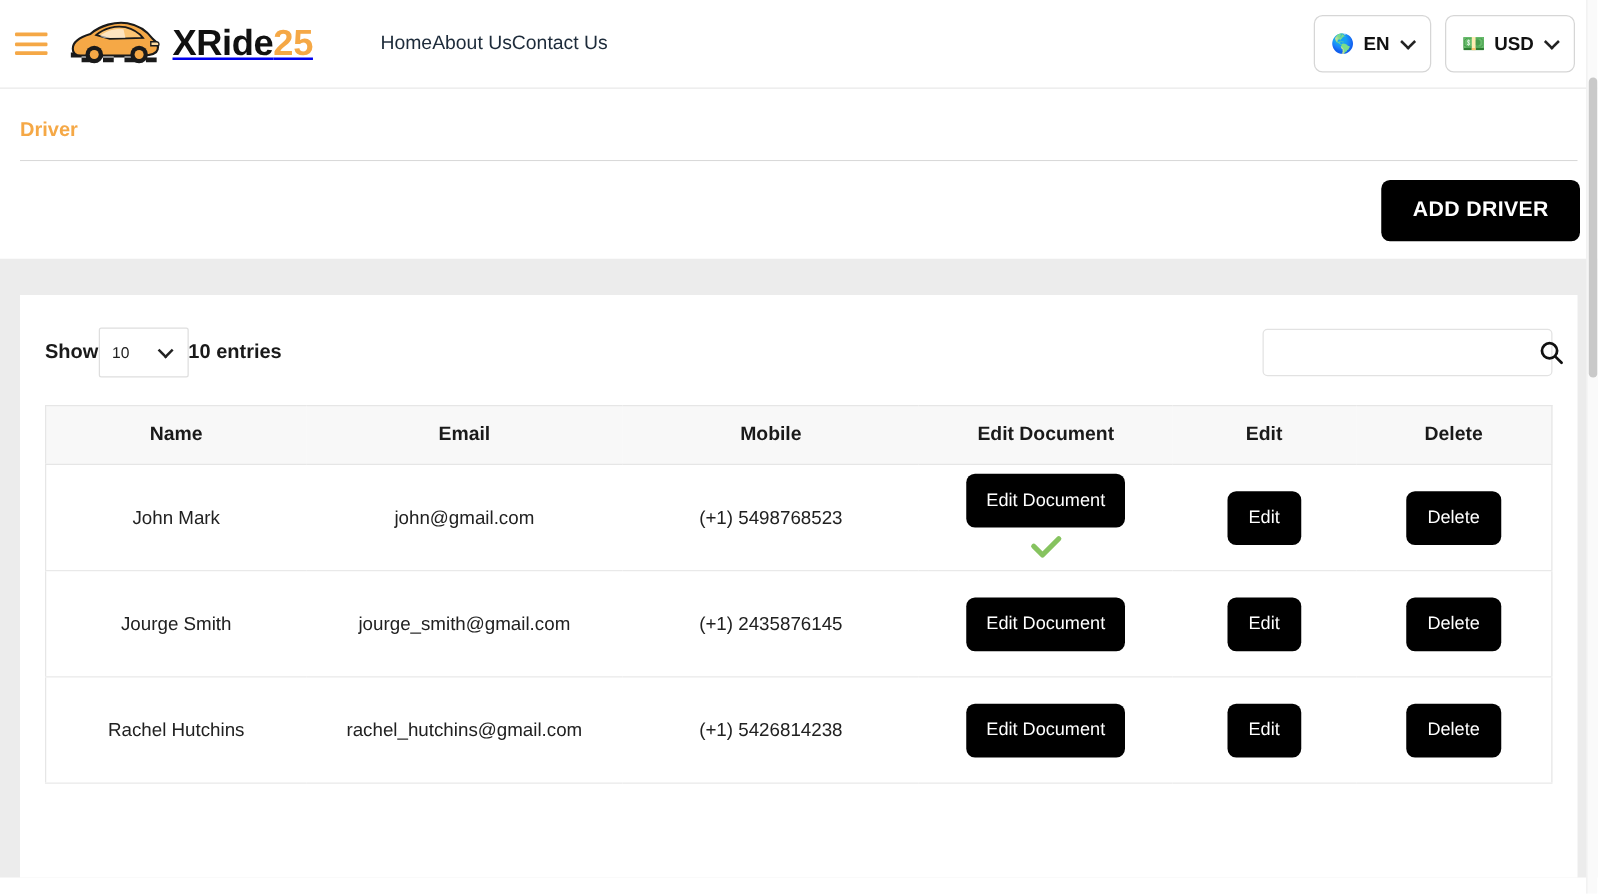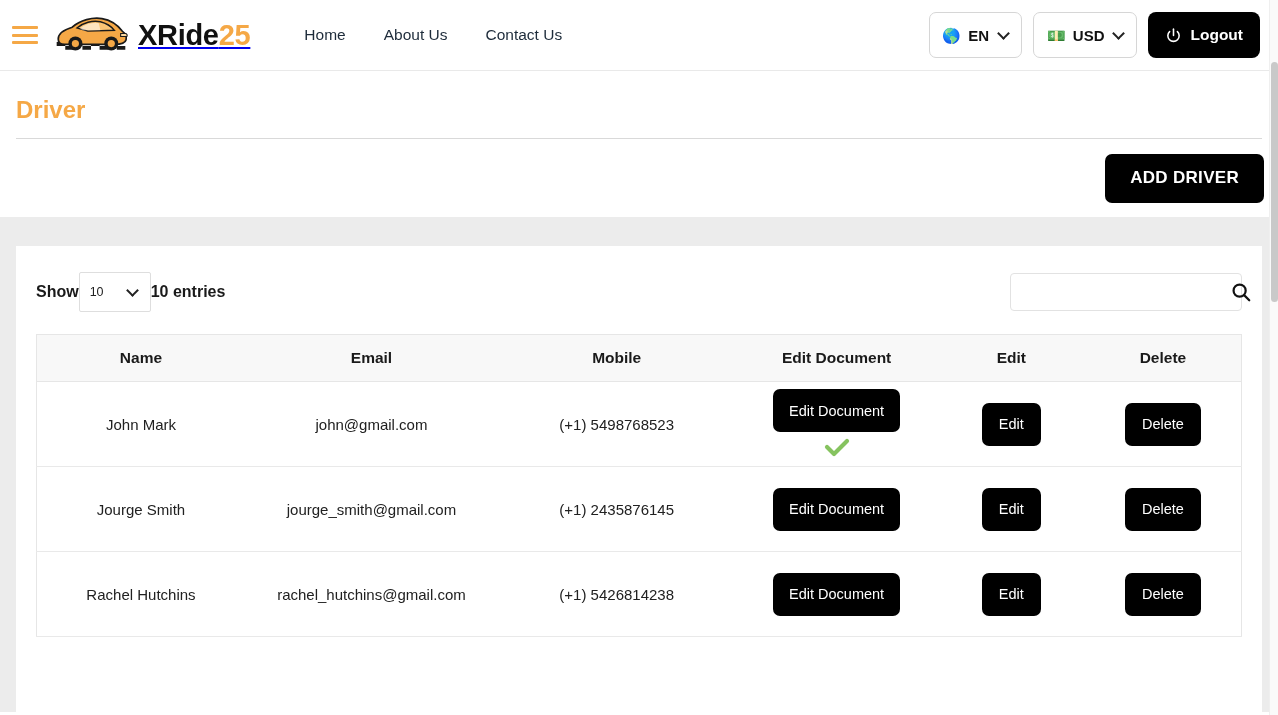--- a/index.html
+++ b/index.html
@@ -32,21 +32,21 @@
   }
   .brand { display: flex; align-items: center; gap: 8px; }
   .car-logo { width: 78px; height: 46px; display: block; }
   .brand-name {
     font-size: 29px; font-weight: 700; letter-spacing: -0.3px;
     color: #111111; line-height: 1; white-space: nowrap;
   }
   .brand-name .num { color: #f5a846; }
 
   .main-nav {
-    display: flex; align-items: center; gap: 38px;
+    display: flex; align-items: center; 
     margin-left: 54px;
   }
   .main-nav a {
     font-size: 15.5px; color: #1d2b3a; text-decoration: none;
     font-weight: 400; white-space: nowrap;
   }
 
   .header-right {
     margin-left: auto; display: flex; align-items: center; gap: 11px;
   }
@@ -66,21 +66,21 @@
     display: flex; align-items: center; gap: 8px;
     background: #000; color: #fff; border: none; border-radius: 8px;
     height: 46px; padding: 0 17px; font-size: 15.5px; font-weight: 700;
     cursor: pointer; font-family: inherit; white-space: nowrap;
   }
   .power-icon { width: 17px; height: 17px; flex: none; }
 
   
   .title-band { background: #fff; padding: 16px 16px 0 16px; }
   .page-title {
-    font-size: 24px; font-weight: 700; color: #f5a846;
+    font-size: 16px; font-weight: 700; color: #f5a846;
     padding: 9px 0 14px 0;
   }
   .title-rule { height: 1px; background: #d9d9d9; width: 100%; }
 
   .action-band {
     background: #fff; height: 78px;
     display: flex; align-items: center; justify-content: flex-end;
     padding: 0 14px;
   }
   .add-driver-btn {
@@ -227,27 +227,20 @@
       <span>EN</span>
       <i class="chev"></i>
     </div>
 
     <div class="pill">
       <span class="flagicon">💵</span>
       <span>USD</span>
       <i class="chev"></i>
     </div>
 
-    <button class="logout-btn">
-      <svg class="power-icon" viewBox="0 0 24 24" fill="none" stroke="#ffffff" stroke-width="2.2" stroke-linecap="round">
-        <path d="M12 3 v9"></path>
-        <path d="M6.5 6.5 a8 8 0 1 0 11 0"></path>
-      </svg>
-      <span>Logout</span>
-    </button>
 
   </div>
 </header>
 
 <div class="title-band">
   <h1 class="page-title">Driver</h1>
   <div class="title-rule"></div>
 </div>
 
 <div class="action-band">

